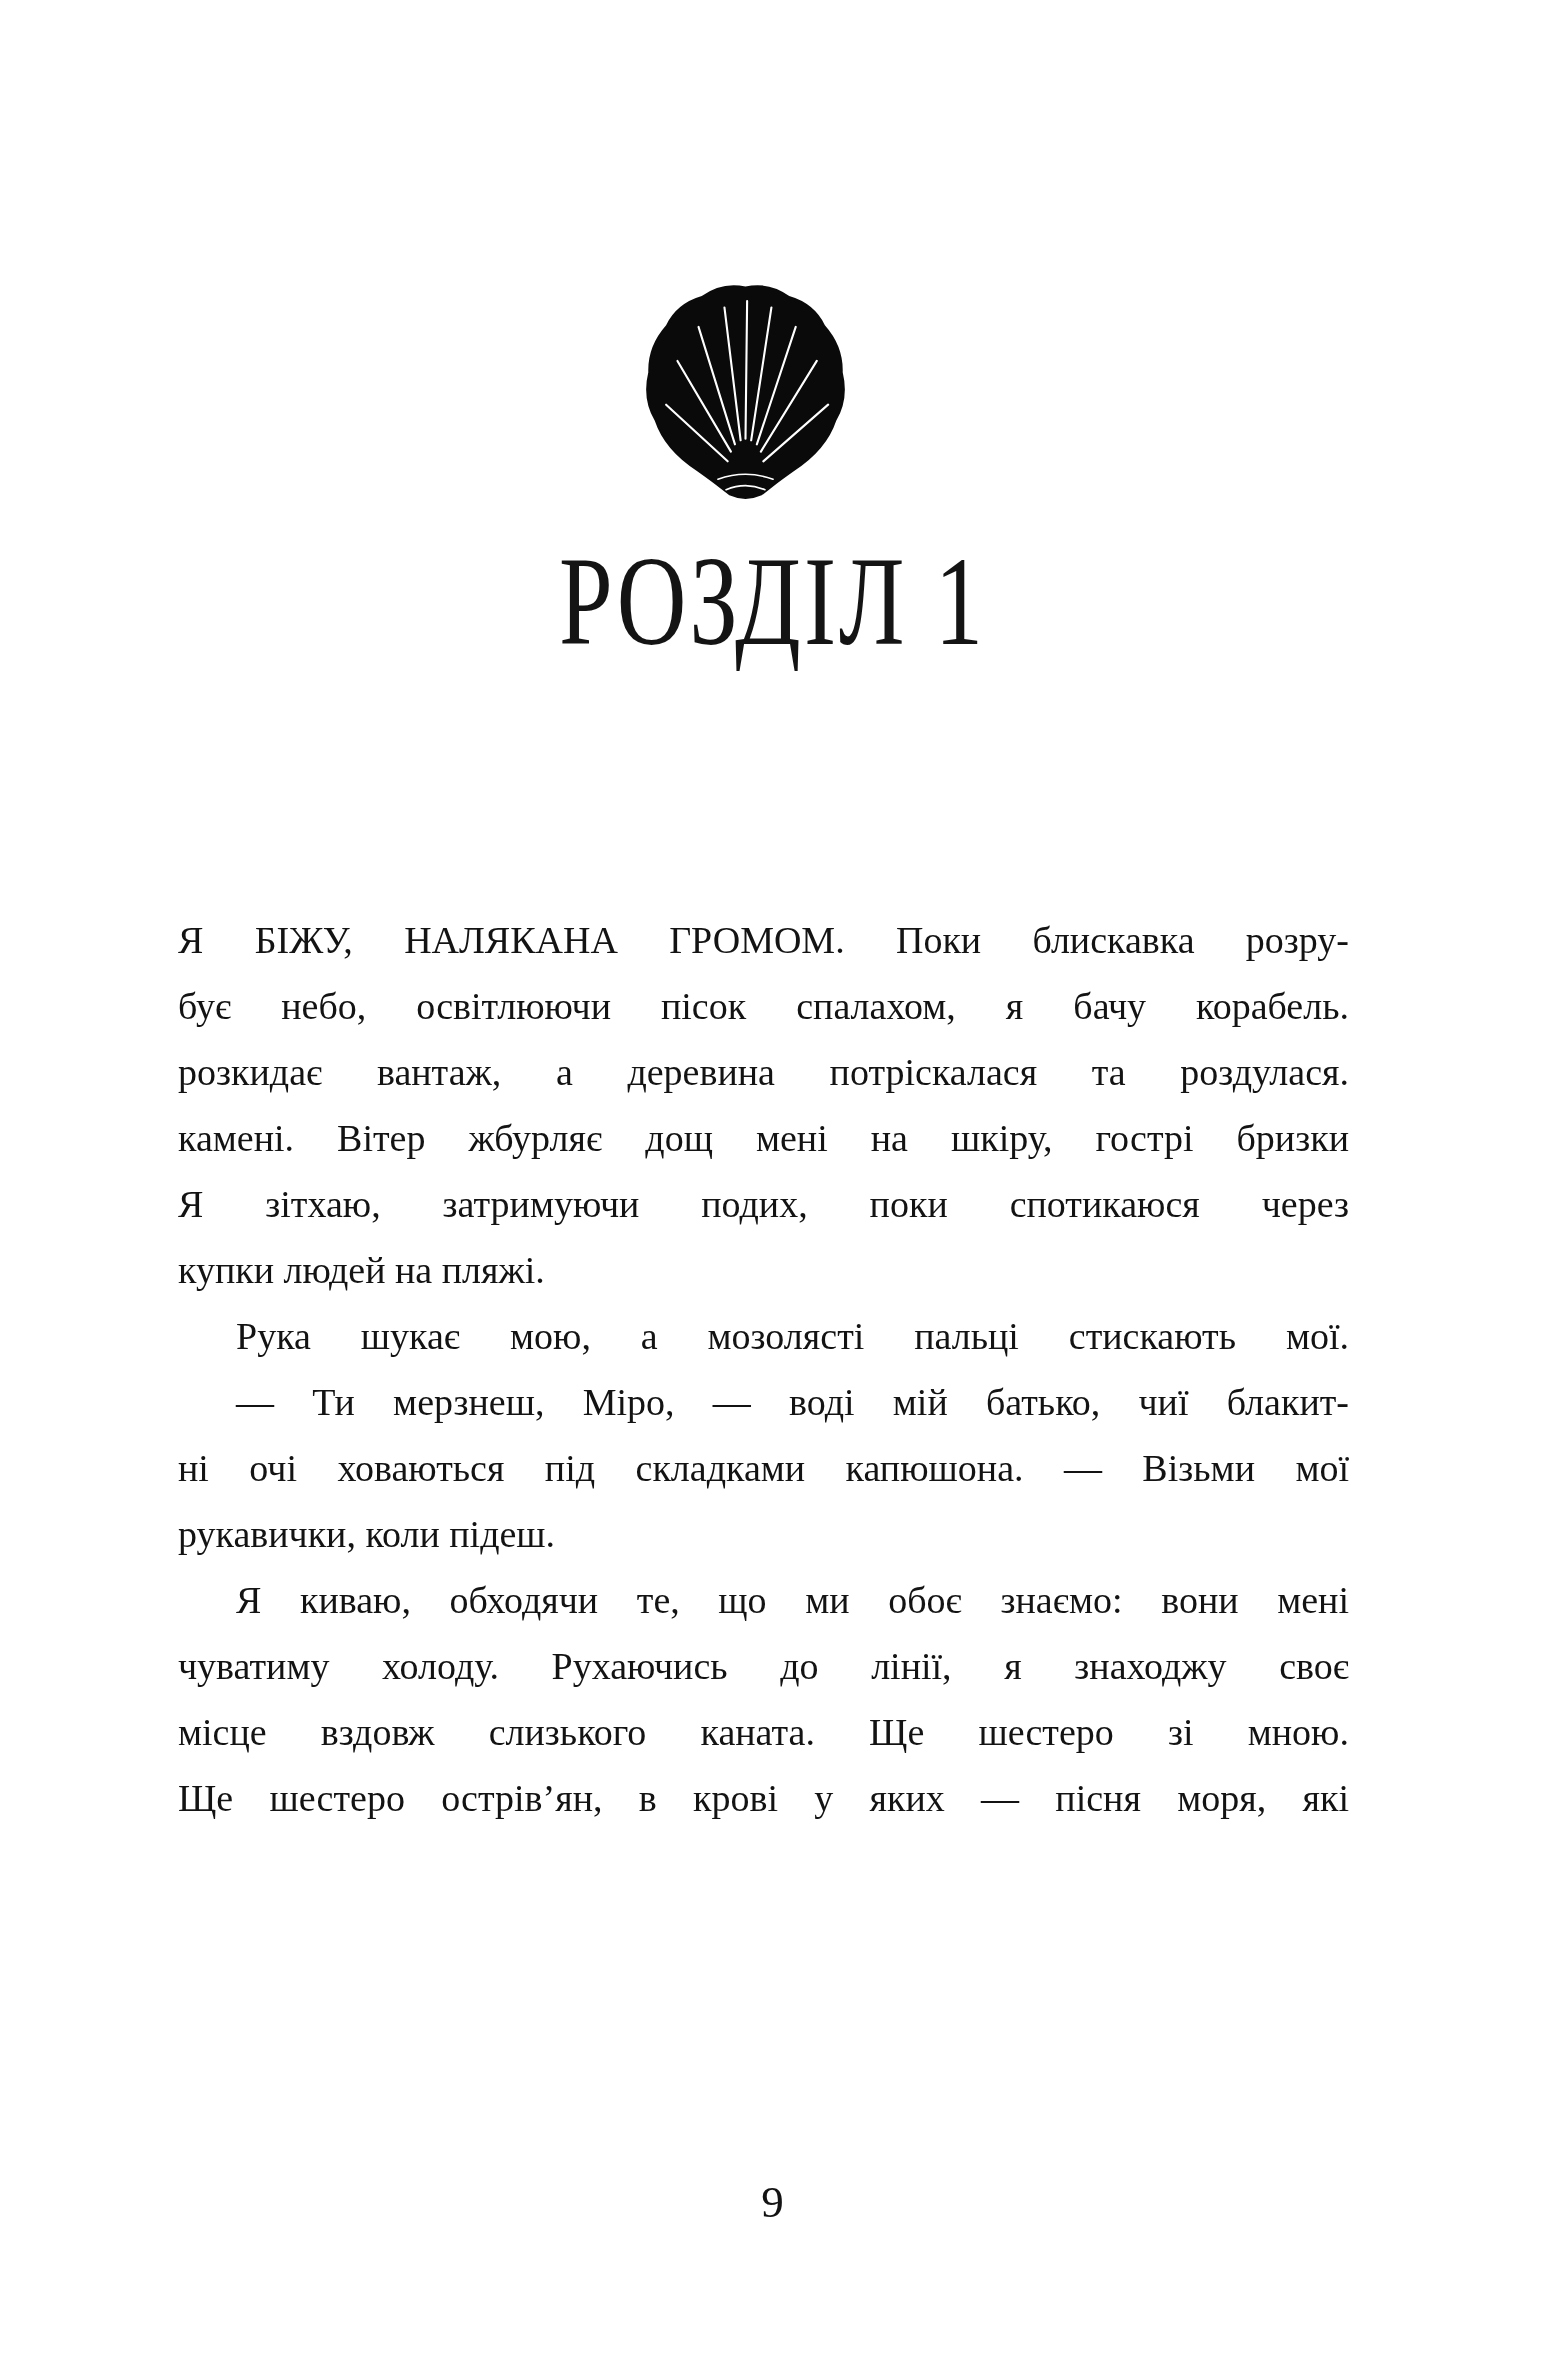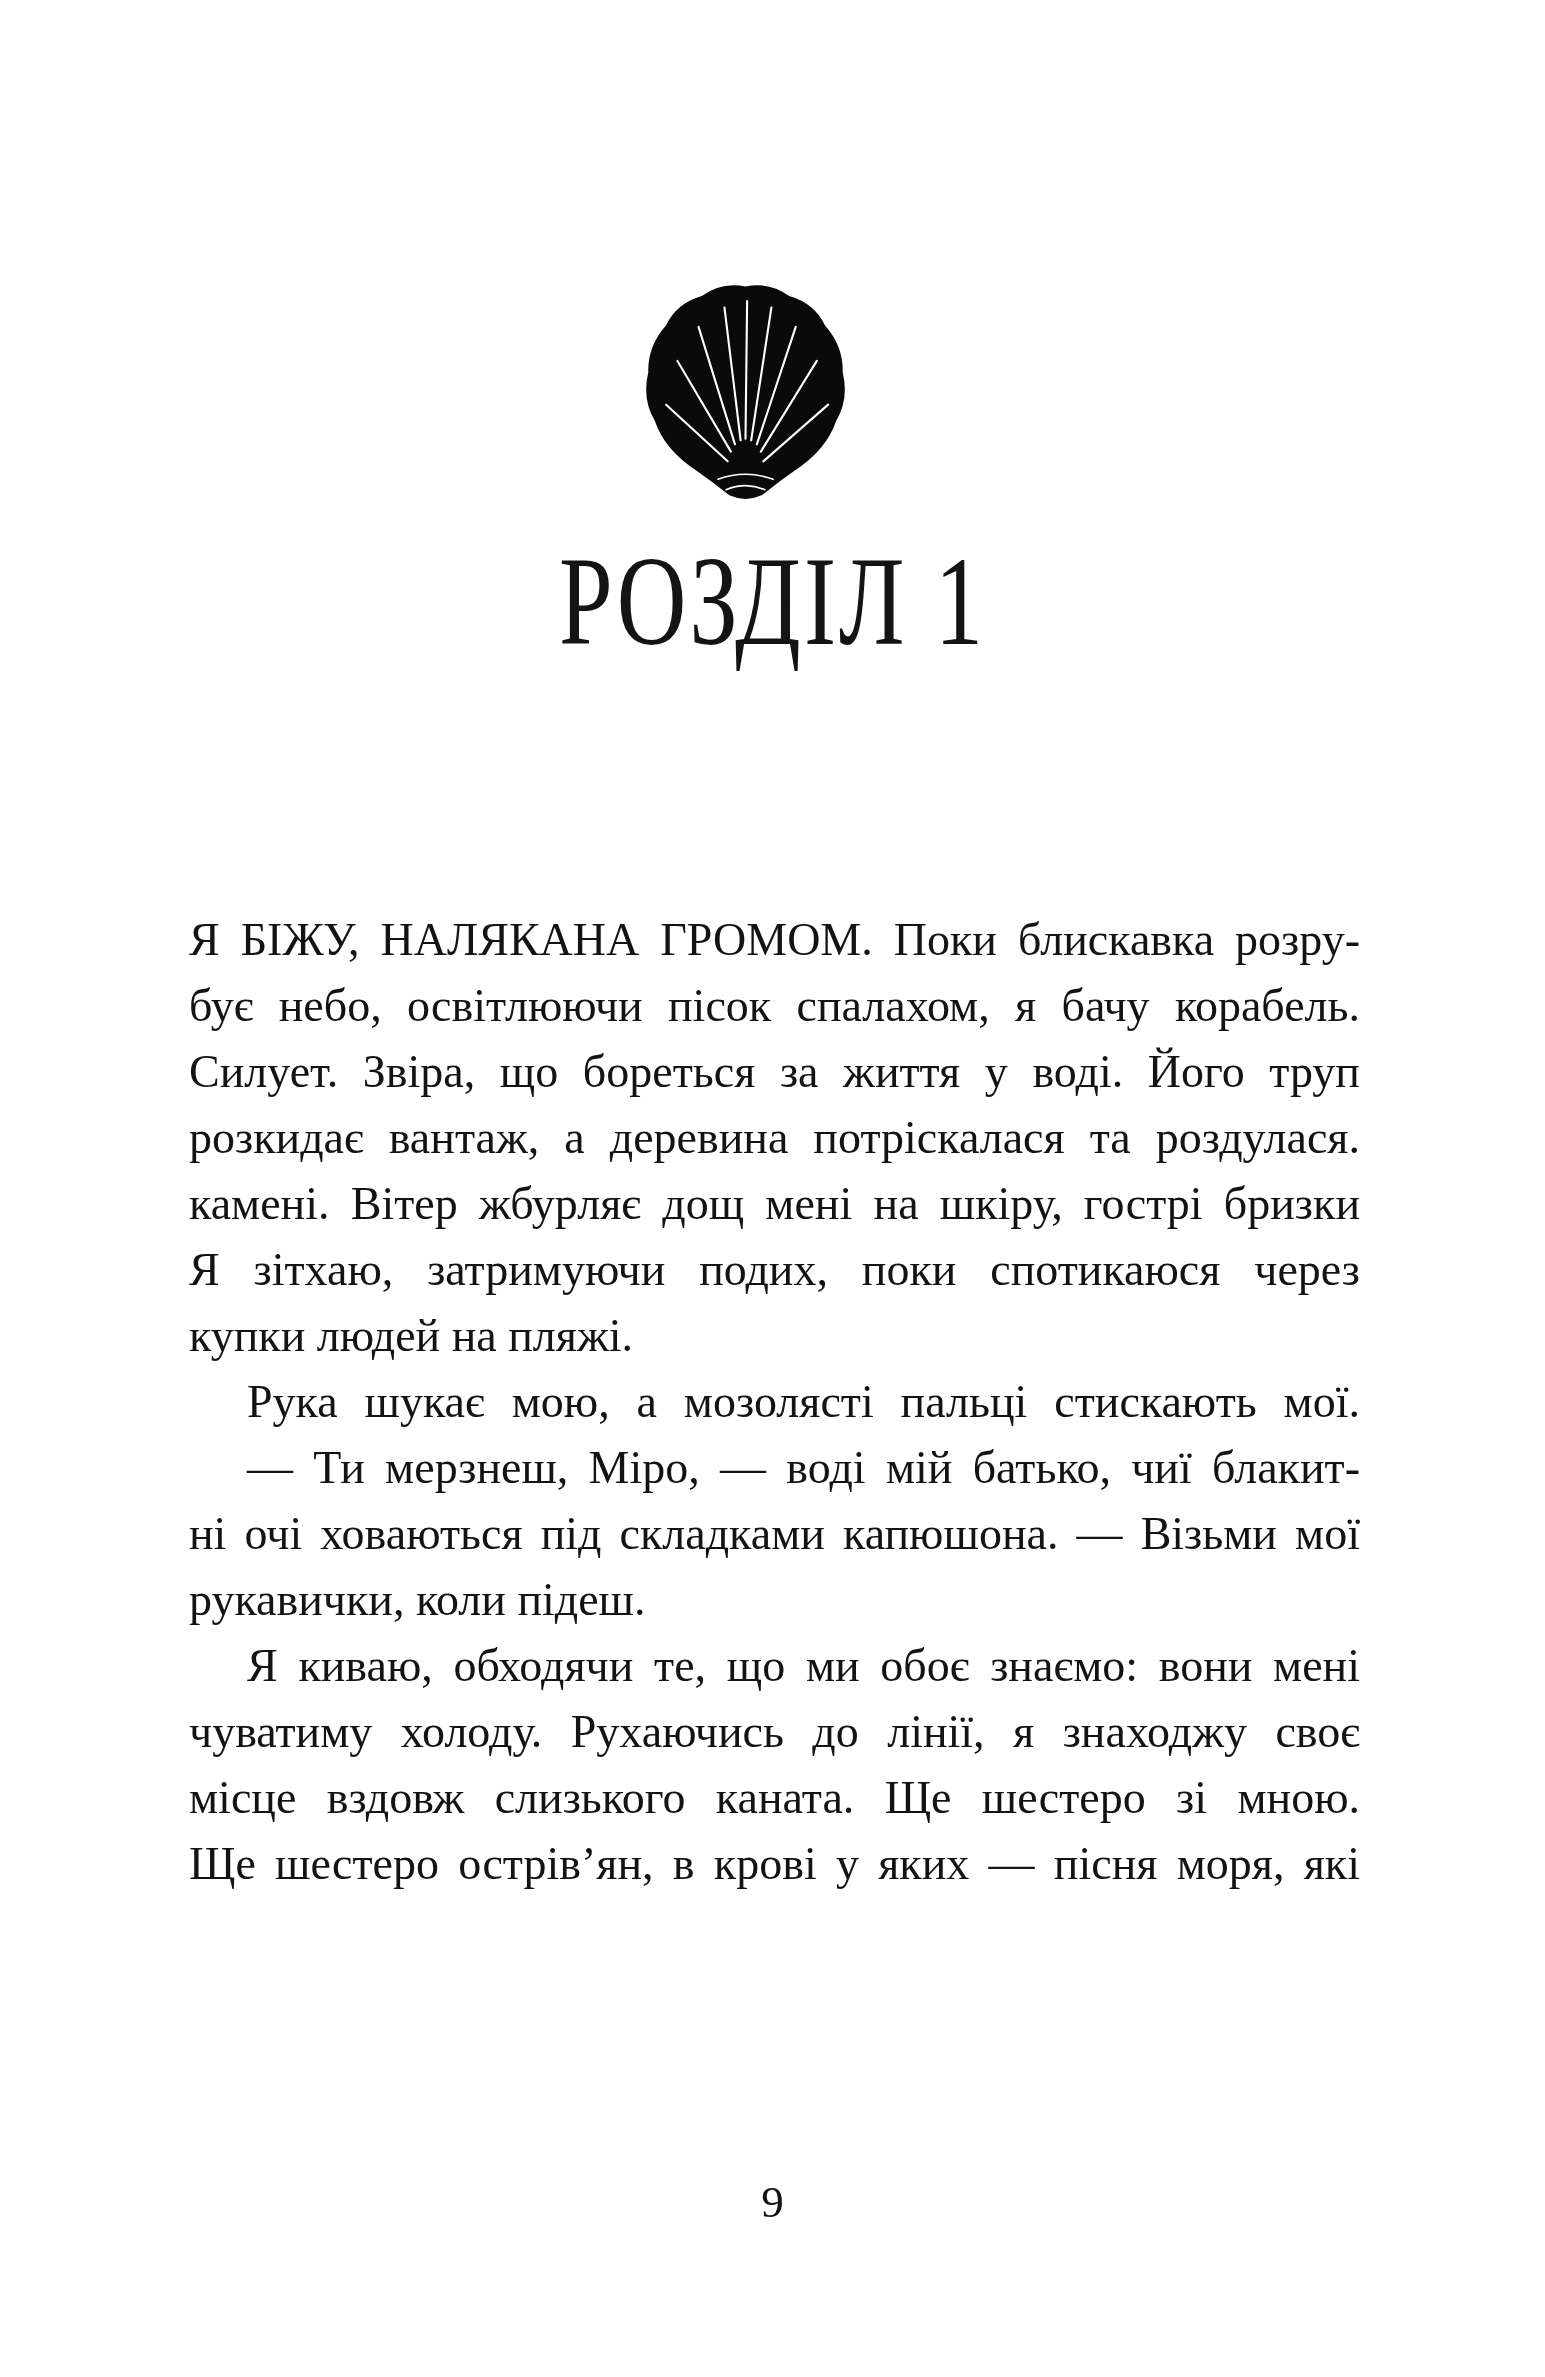--- a/index.html
+++ b/index.html
@@ -36,24 +36,24 @@
     line-height: 1.0;
     font-weight: 400;
     letter-spacing: 4px;
     transform: scaleX(0.76);
     transform-origin: 50% 50%;
     white-space: nowrap;
     color: #141414;
   }
   .body-text {
     position: absolute;
-    left: 189px;
+    left: 178px;
     top: 907px;
     width: 1171px;
-    font-size: 46px;
+    font-size: 38px;
     line-height: 66px;
     color: #131313;
   }
   .line {
     height: 66px;
     text-align: justify;
     text-align-last: justify;
   }
   .line.end { text-align-last: left; }
   .line.ind { text-indent: 58px; }
@@ -107,21 +107,20 @@
         <path d="M126 265 Q150 255 174 265" stroke-width="2"></path>
       </g>
     </svg>
   </div>
 
   <div class="chapter-title">РОЗДІЛ 1</div>
 
   <div class="body-text" id="body-text">
       <div class="line">Я БІЖУ, НАЛЯКАНА ГРОМОМ. Поки блискавка розру-</div>
       <div class="line">бує небо, освітлюючи пісок спалахом, я бачу корабель.</div>
-      <div class="line">Силует. Звіра, що бореться за життя у воді. Його труп</div>
       <div class="line">розкидає вантаж, а деревина потріскалася та роздулася.</div>
       <div class="line">камені. Вітер жбурляє дощ мені на шкіру, гострі бризки</div>
       <div class="line">Я зітхаю, затримуючи подих, поки спотикаюся через</div>
       <div class="line end">купки людей на пляжі.</div>
       <div class="line ind">Рука шукає мою, а мозолясті пальці стискають мої.</div>
       <div class="line ind">— Ти мерзнеш, Міро, — воді мій батько, чиї блакит-</div>
       <div class="line">ні очі ховаються під складками капюшона. — Візьми мої</div>
       <div class="line end">рукавички, коли підеш.</div>
       <div class="line ind">Я киваю, обходячи те, що ми обоє знаємо: вони мені</div>
       <div class="line">чуватиму холоду. Рухаючись до лінії, я знаходжу своє</div>

